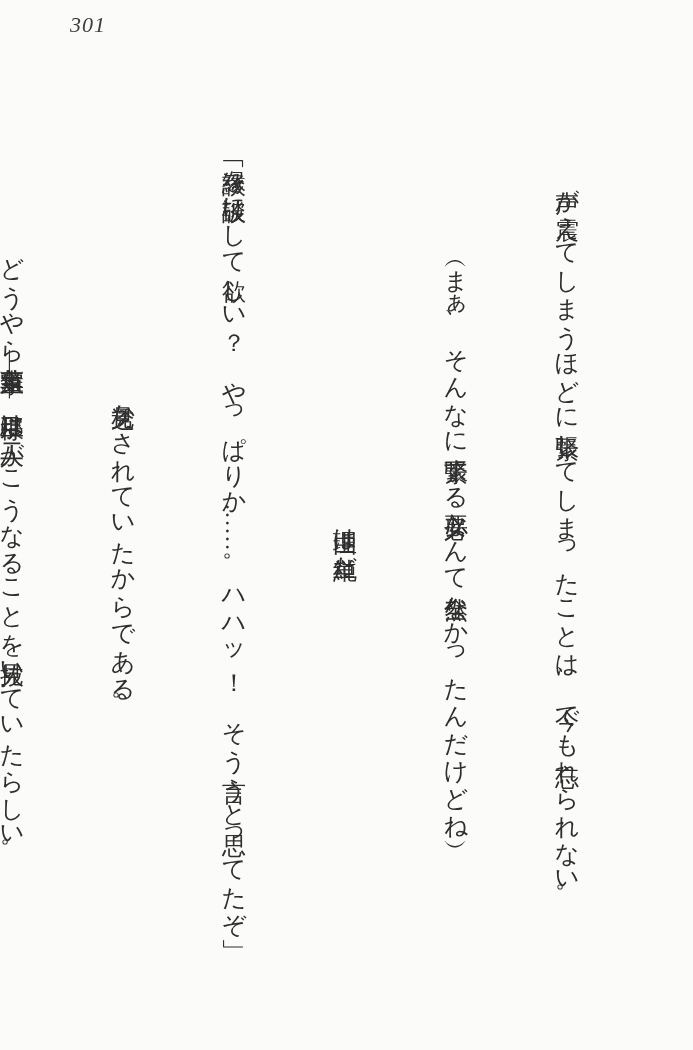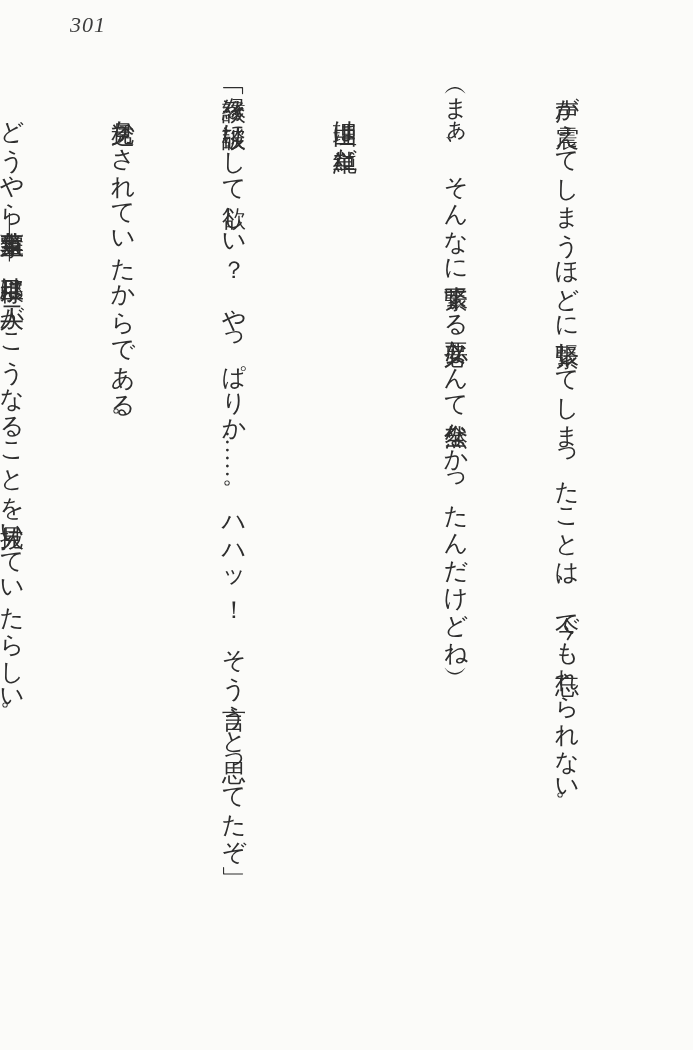--- a/index.html
+++ b/index.html
@@ -10,20 +10,21 @@
     overflow: hidden;
   }
   body {
     font-family: "Liberation Serif", "DejaVu Serif", serif;
   }
   .page {
     position: absolute;
     inset: 0;
     width: 693px;
     height: 1050px;
+    text-align: center;
   }
   .page-number {
     position: absolute;
     top: 12px;
     left: 70px;
     font-size: 22px;
     font-style: italic;
     letter-spacing: 1px;
     font-family: "Liberation Serif", "DejaVu Serif", serif;
   }

